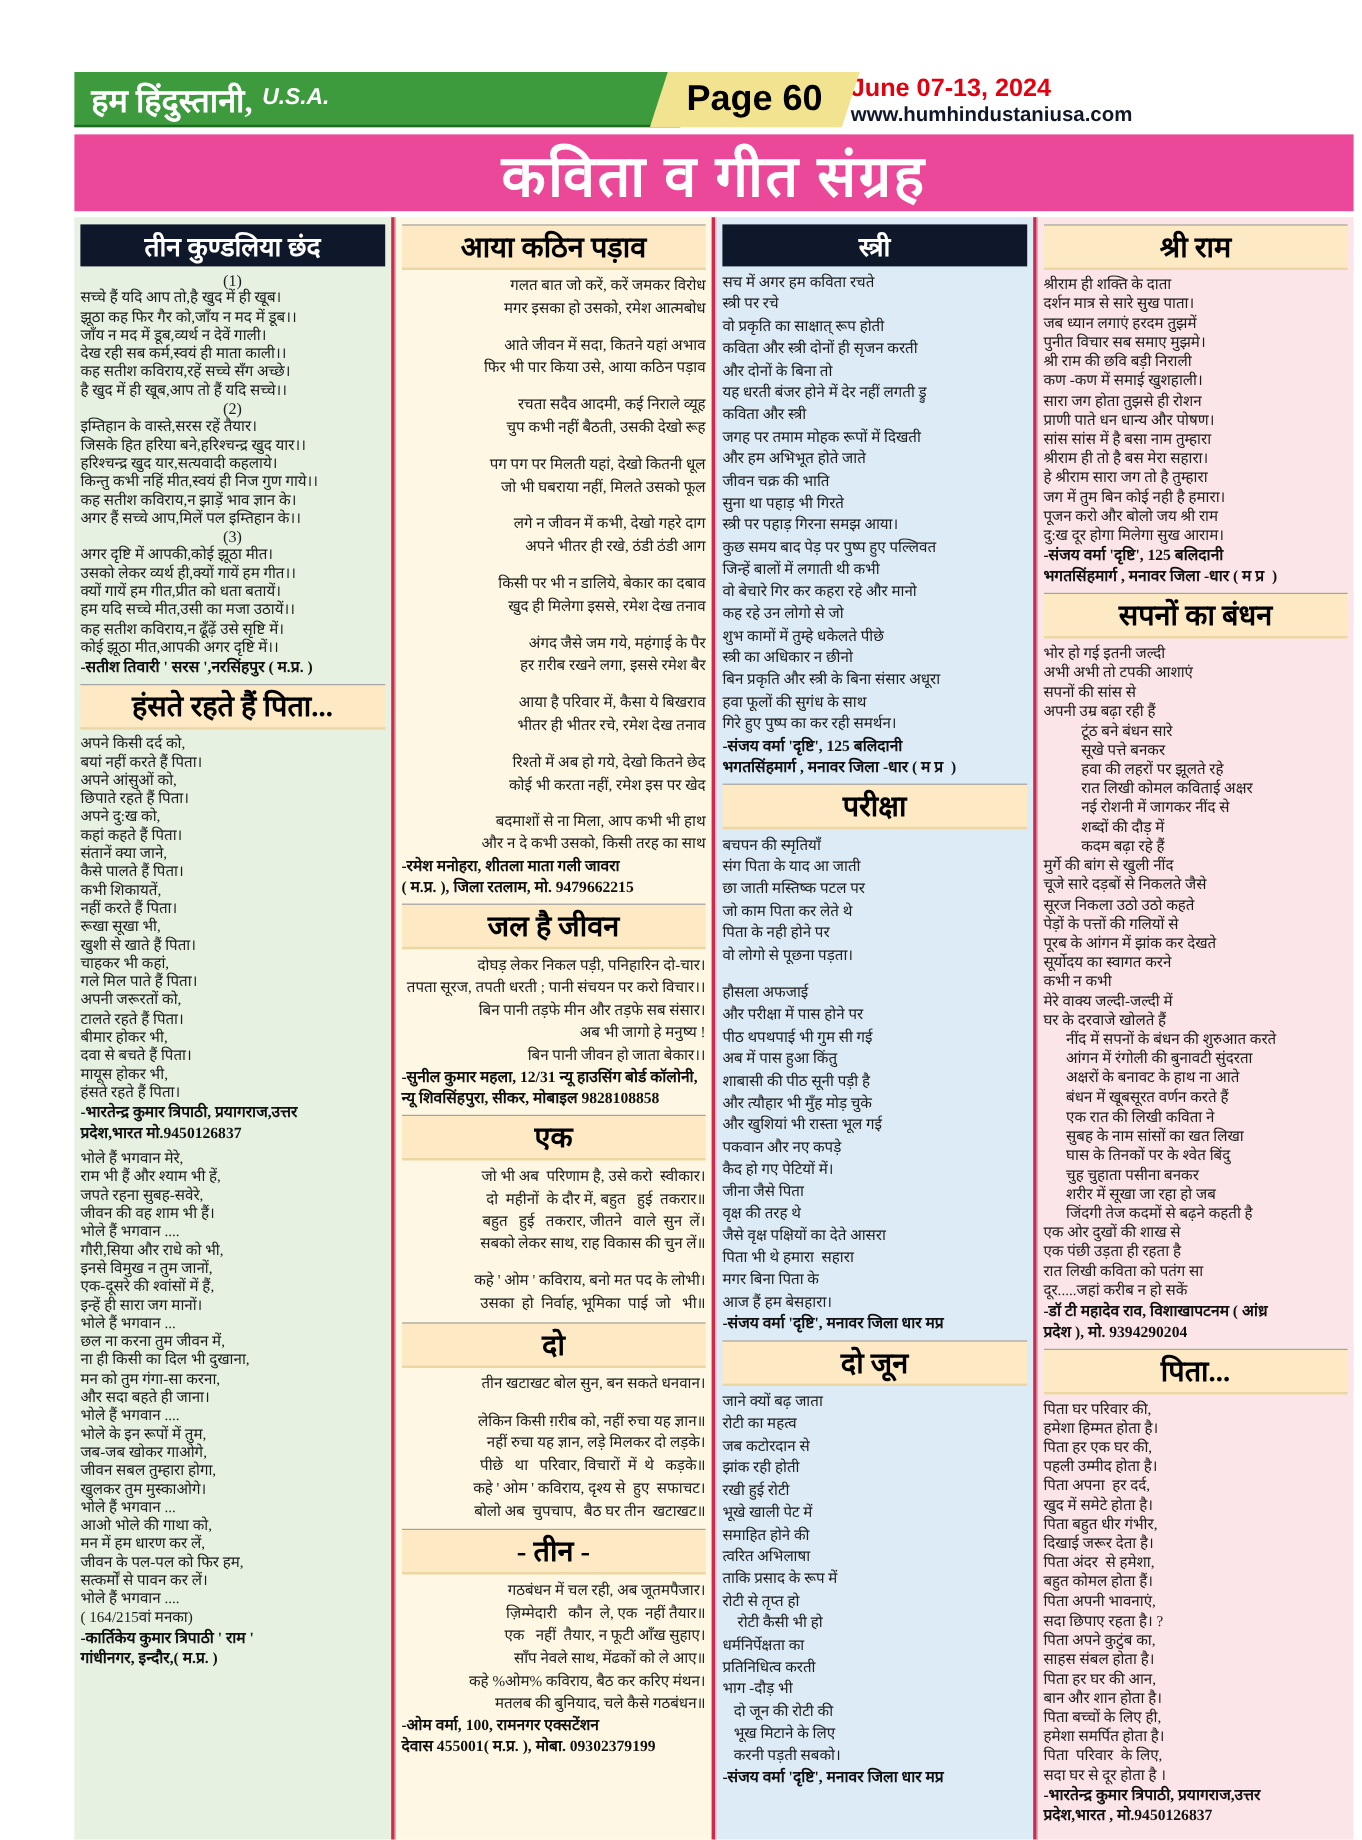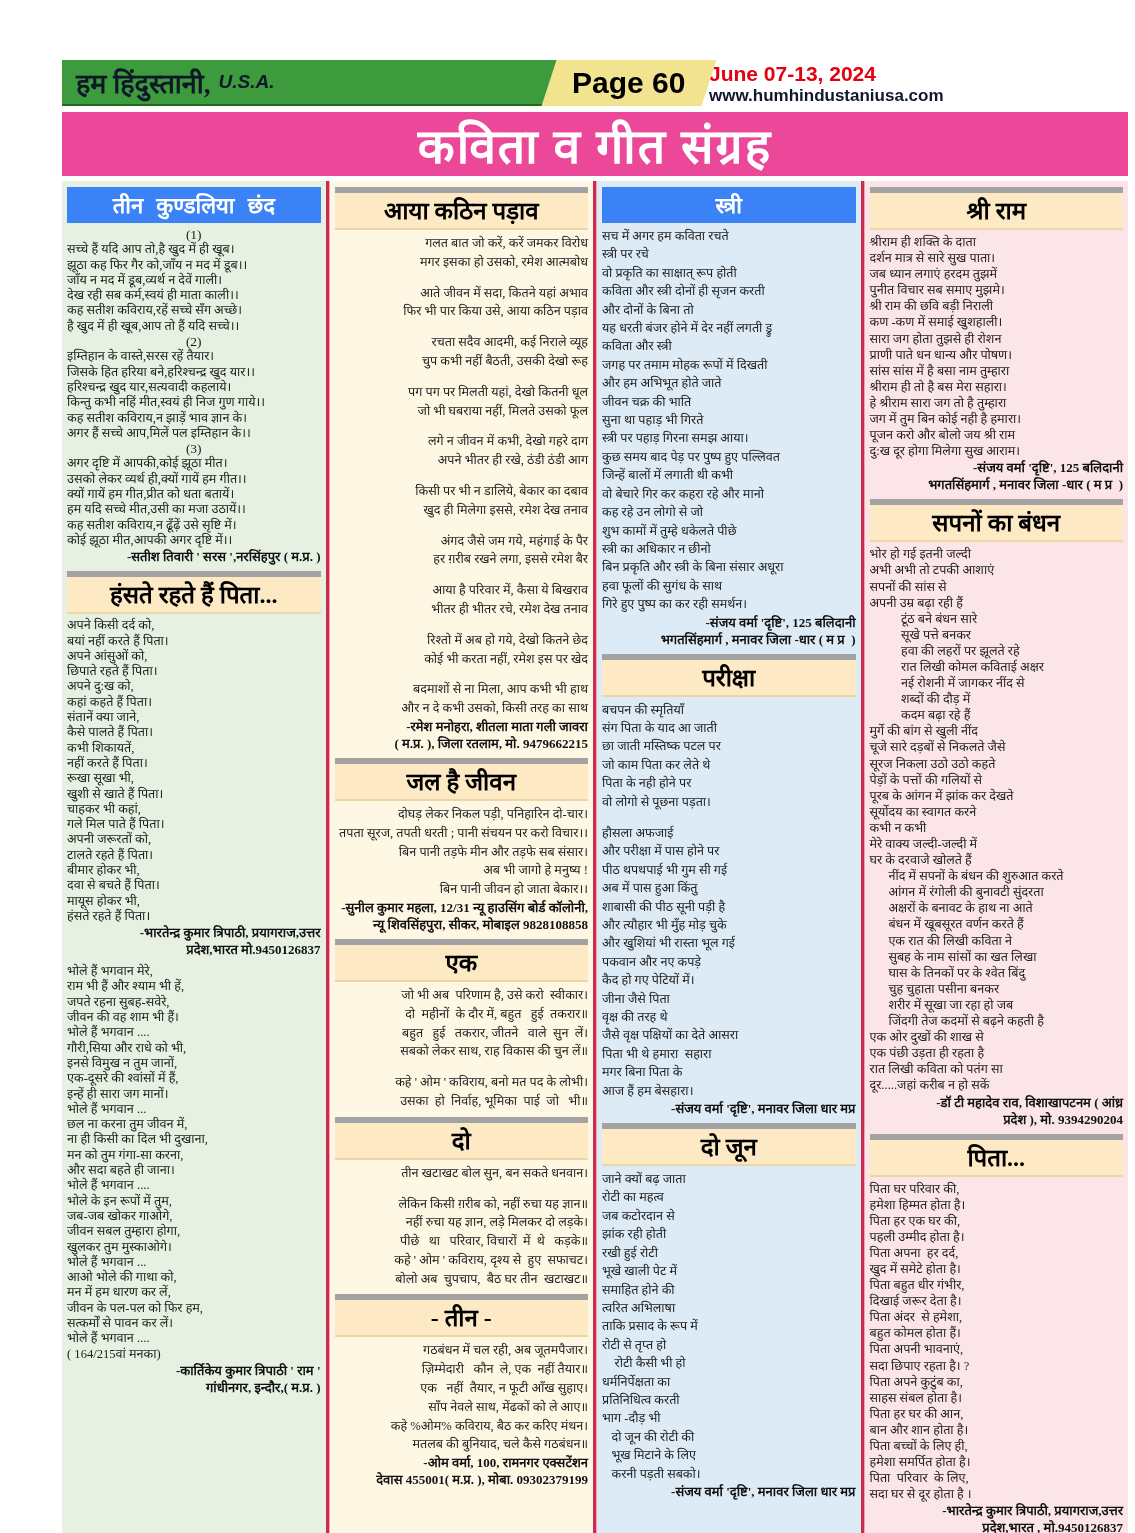--- a/index.html
+++ b/index.html
@@ -10,21 +10,21 @@
     position: relative;
     overflow: hidden;
   }
   .page { padding: 60px 8px 0 62px; width: 1135px; }
   .inner { width: 1066px; }
 
   
   .topbar { display: flex; align-items: stretch; height: 46px; position: relative; }
   .masthead {
     background: #3d9a3d;
-    color: #0f172a; flex: 0 0 505px;
+    color: #ffffff; flex: 0 0 505px;
     display: flex; align-items: center;
     padding-left: 14px;
     font-weight: bold; font-size: 27px;
     border-bottom: 2px solid #1d6b1d;
   }
   .masthead .usa { font-size: 19px; font-style: italic; margin-left: 8px; font-family: "Liberation Sans", sans-serif; }
   .pagebadge {
     background: #f2e391;
     flex: 0 0 160px;
     transform: skewX(-18deg);
@@ -66,40 +66,40 @@
   .column:last-child { border-right: none; }
   .column + .column { border-left: 1px solid #f0a4b4; }
 
   .poem { margin-bottom: 6px; }
   .poem-title {
     text-align: center;
     font-weight: bold;
     margin: 2px 0 4px 0;
   }
   .poem-title.red {
-    background: #3b82f6; color: #ffffff;
-    font-size: 22px; padding: 2px 0 3px 0; font-family: Liberation Mono, monospace;
+    background: #0f172a; color: #ffffff;
+    font-size: 22px; padding: 2px 0 3px 0;
   }
   .poem-title.cream {
     background: #fdeac4; color: #000;
     font-size: 24px; padding: 0 0 2px 0;
-    border-top: 6px solid #a3a3a3;
+    border-top: 1px solid #a3a3a3;
     border-bottom: 2px solid #ecd6a3;
   }
   .line {
     font-size: 12.6px;
     color: #1c1c1c;
     white-space: pre-wrap;
     line-height: 15.4px;
   }
   .line.center { text-align: center; font-size: 13.5px; }
   .line.spacer { height: 13px; }
   .author {
     font-size: 13px; font-weight: bold; color: #111;
-    text-align: right; line-height: 17px; white-space: pre-wrap;
+    text-align: left; line-height: 17px; white-space: pre-wrap;
   }
 
   
   .column.c1 .line { line-height: 15.3px; }
   .column.c2 .line { line-height: 18.8px; text-align: right; }
   .column.c2 .line.spacer { height: 12px; }
   .column.c3 .line { line-height: 18.4px; }
   .column.c4 .line { line-height: 16.1px; }
 </style>
 </head>

